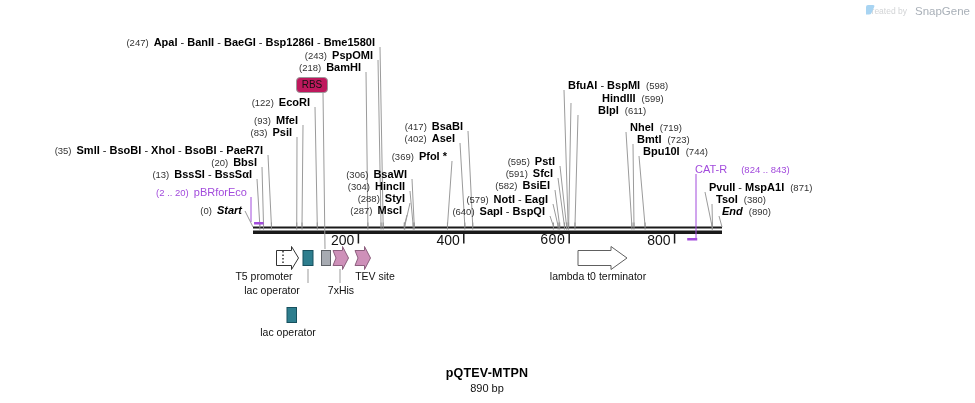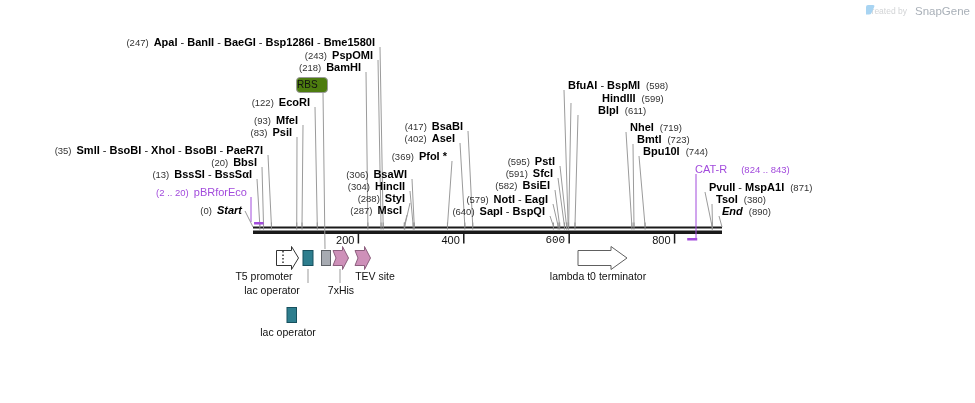--- a/index.html
+++ b/index.html
@@ -8,23 +8,23 @@
   svg{position:absolute;left:0;top:0;}
   .site-label{position:absolute;white-space:nowrap;font-size:11px;line-height:12px;color:#000;}
   .site-label .pos{font-size:9.5px;color:#333;font-weight:400;}
   .site-label .pos-before{margin-right:5px;}
   .site-label .nm{font-weight:700;}
   .site-label .sep{font-weight:400;color:#222;}
   .site-label.plain .nm{font-weight:400;}
   .site-label.italic .nm{font-style:italic;font-weight:700;}
   .feat-label{position:absolute;transform:translateX(-50%);white-space:nowrap;
               font-size:10.5px;color:#111;line-height:12px;}
-  .rbs-box{position:absolute;background:#4d7c0f;border:1px solid #9b9b9b;border-radius:4px;
-           font-size:10px;color:#111;}
-  .ruler-num{position:absolute;font-size:11px;color:#111;line-height:11px;}
+  .rbs-box{position:absolute;background:#be185d;border:1px solid #9b9b9b;border-radius:4px;
+           font-size:10px;color:#111;text-align:center;}
+  .ruler-num{position:absolute;font-size:14px;color:#111;line-height:11px;}
   .title-block{position:absolute;left:487px;top:366px;transform:translateX(-50%);text-align:center;}
   .title-name{font-size:12.5px;font-weight:700;color:#000;letter-spacing:.2px;}
   .title-len{font-size:11px;color:#111;margin-top:2px;}
   .watermark{position:absolute;right:5px;top:5px;display:flex;align-items:center;gap:4px;}
   .wm-created{font-size:8.5px;color:#d2d4d6;}
   .wm-brand{font-size:11.5px;color:#a9b0b8;font-weight:500;}
 </style>
 </head>
 <body>
 
@@ -162,13 +162,17 @@
       <div class="site-label" style="top: 104px; left: 582px; padding-left: 16px;"><span><span class="nm">BlpI</span></span><span class="pos pos-after" style="margin-left: 6px;">(611)</span></div>
       <div class="site-label" style="top: 121px; left: 630px;"><span><span class="nm">NheI</span></span><span class="pos pos-after" style="margin-left: 6px;">(719)</span></div>
       <div class="site-label" style="top: 133px; left: 637px;"><span><span class="nm">BmtI</span></span><span class="pos pos-after" style="margin-left: 6px;">(723)</span></div>
       <div class="site-label" style="top: 145px; left: 643px;"><span><span class="nm">Bpu10I</span></span><span class="pos pos-after" style="margin-left: 6px;">(744)</span></div>
       <div class="site-label plain" style="top: 163px; left: 695px; color: rgb(162, 75, 220);"><span><span class="nm">CAT-R</span></span><span class="pos pos-after" style="color: rgb(162, 75, 220); margin-left: 14px;">(824 .. 843)</span></div>
       <div class="site-label" style="top: 181px; left: 709px;"><span><span class="nm">PvuII</span><span class="sep"> - </span><span class="nm">MspA1I</span></span><span class="pos pos-after" style="margin-left: 6px;">(871)</span></div>
       <div class="site-label" style="top: 193px; left: 716px;"><span><span class="nm">TsoI</span></span><span class="pos pos-after" style="margin-left: 6px;">(380)</span></div>
       <div class="site-label italic" style="top: 205px; left: 722px;"><span><span class="nm">End</span></span><span class="pos pos-after" style="margin-left: 6px;">(890)</span></div>
     </div>
 
+  <div class="title-block">
+    <div class="title-name">pQTEV-MTPN</div>
+    <div class="title-len">890 bp</div>
+  </div>
 </div>
 
 </body></html>

